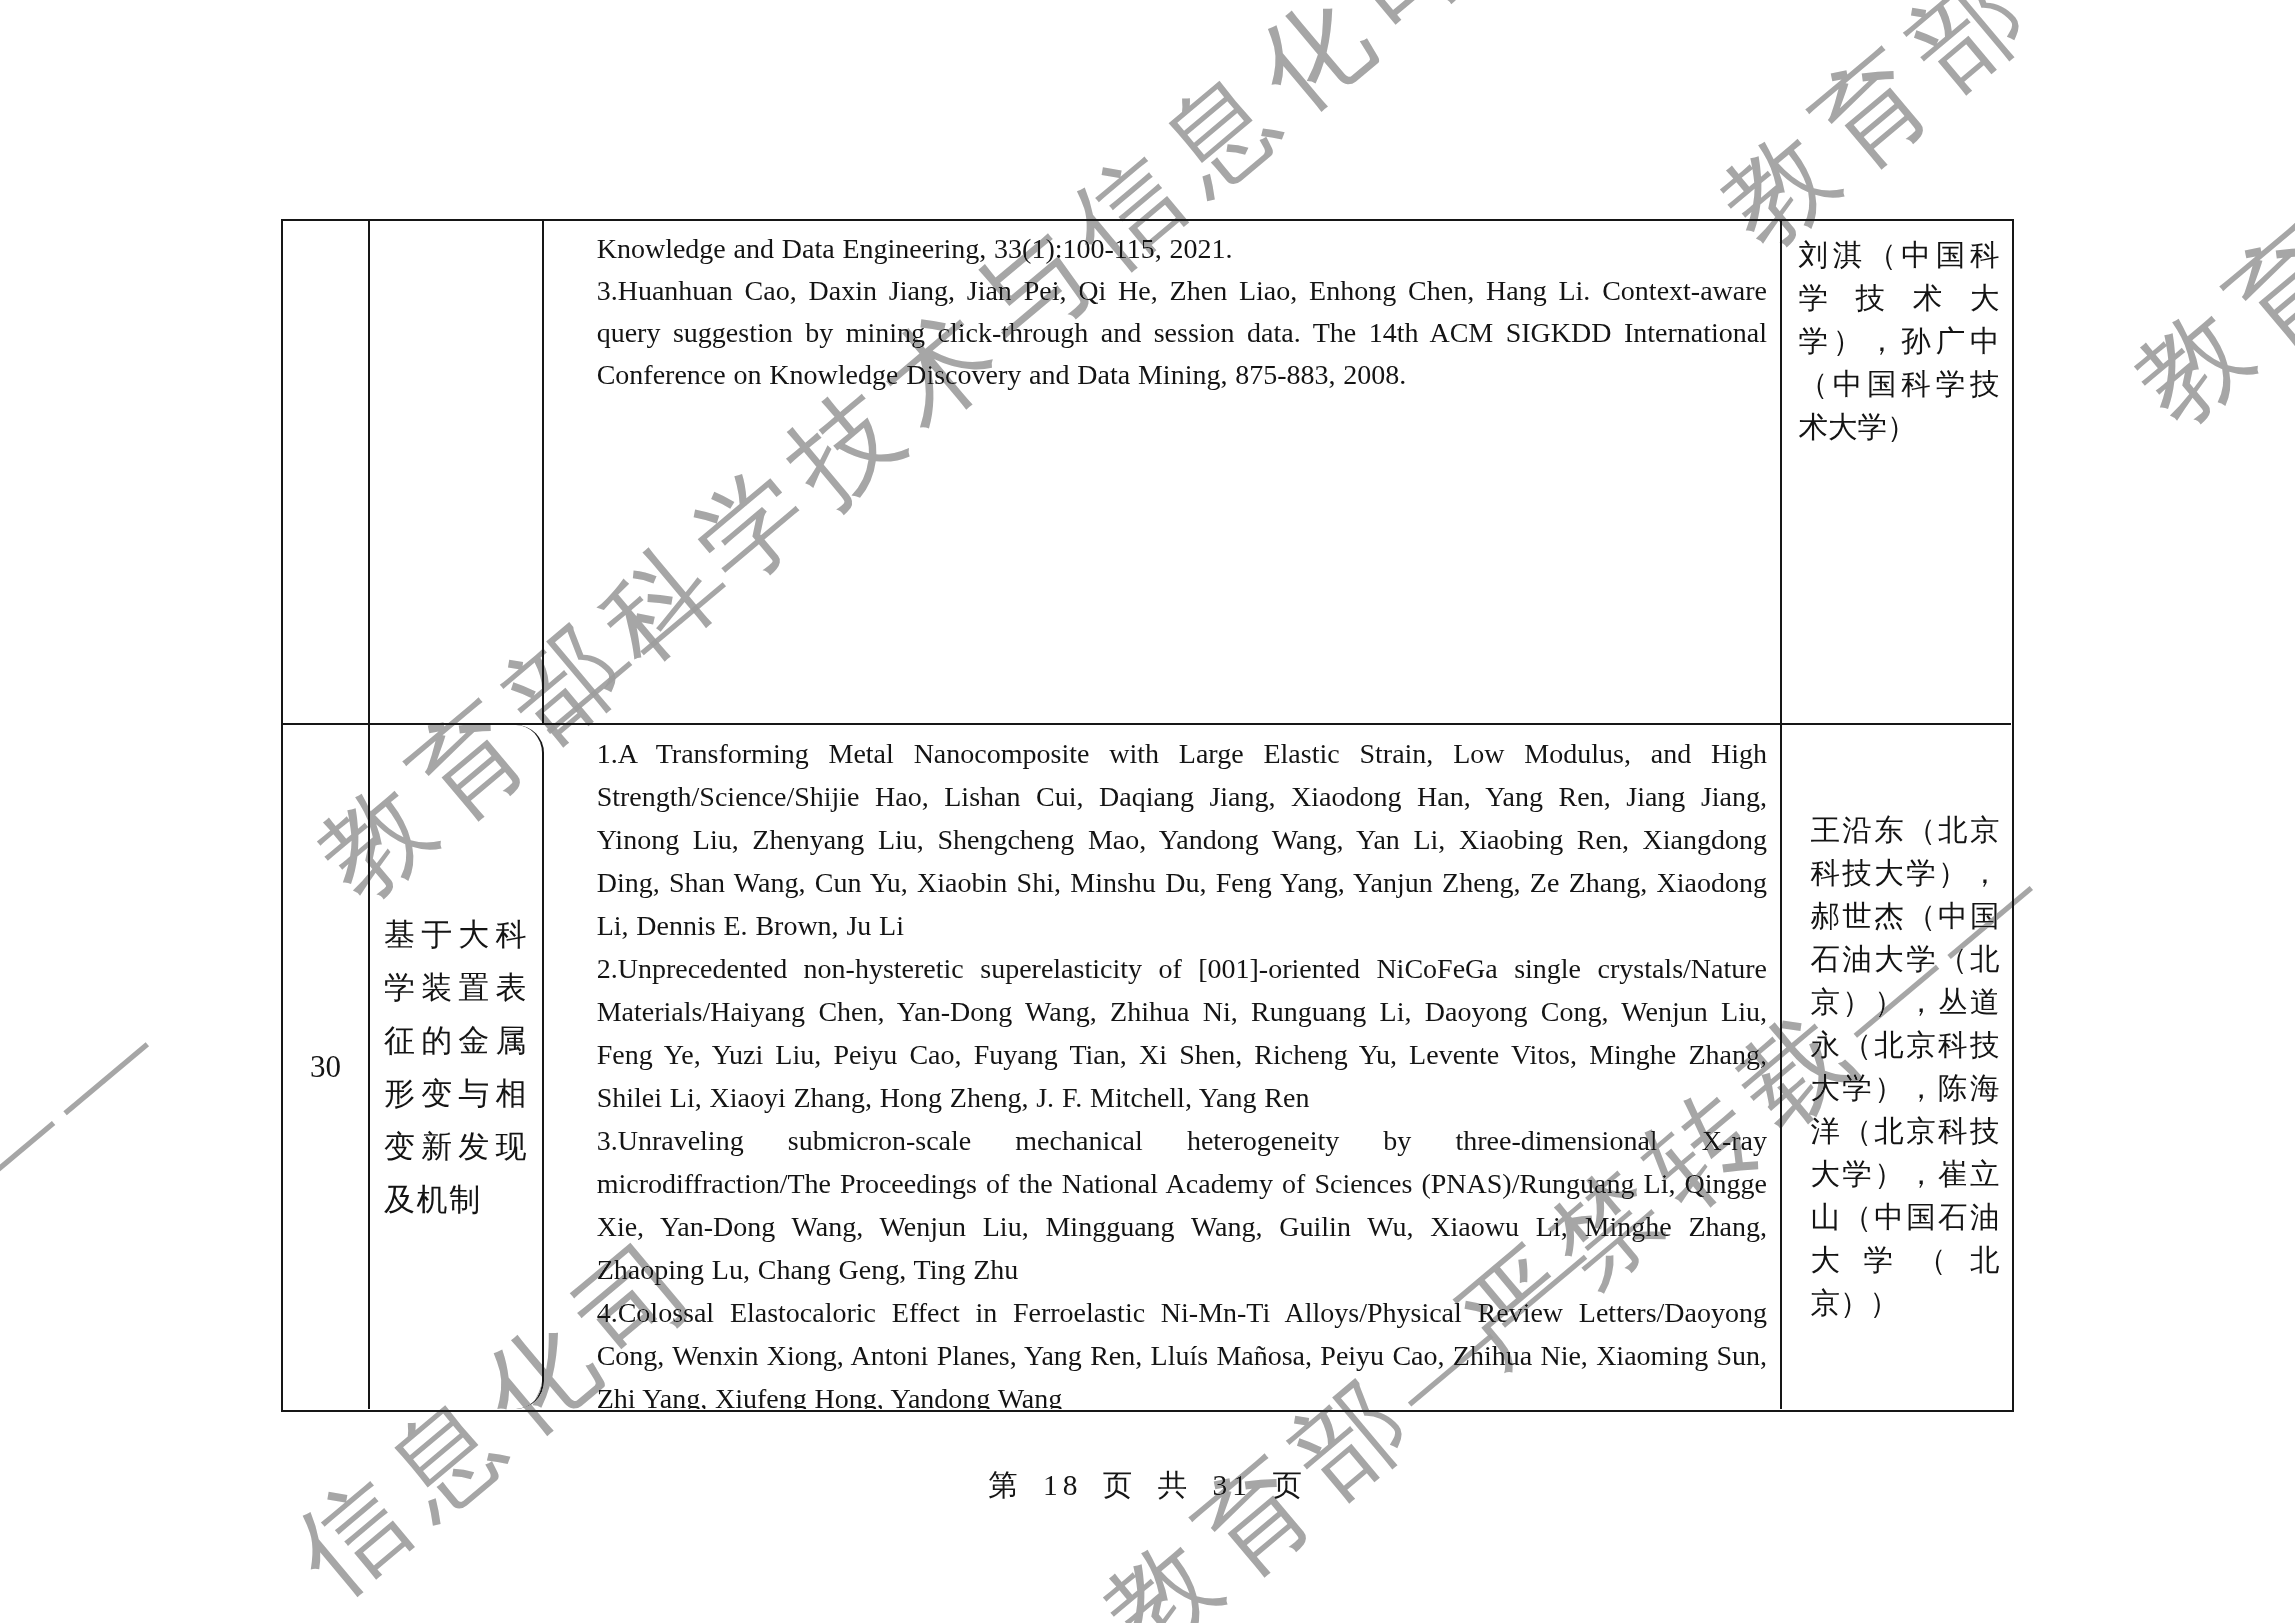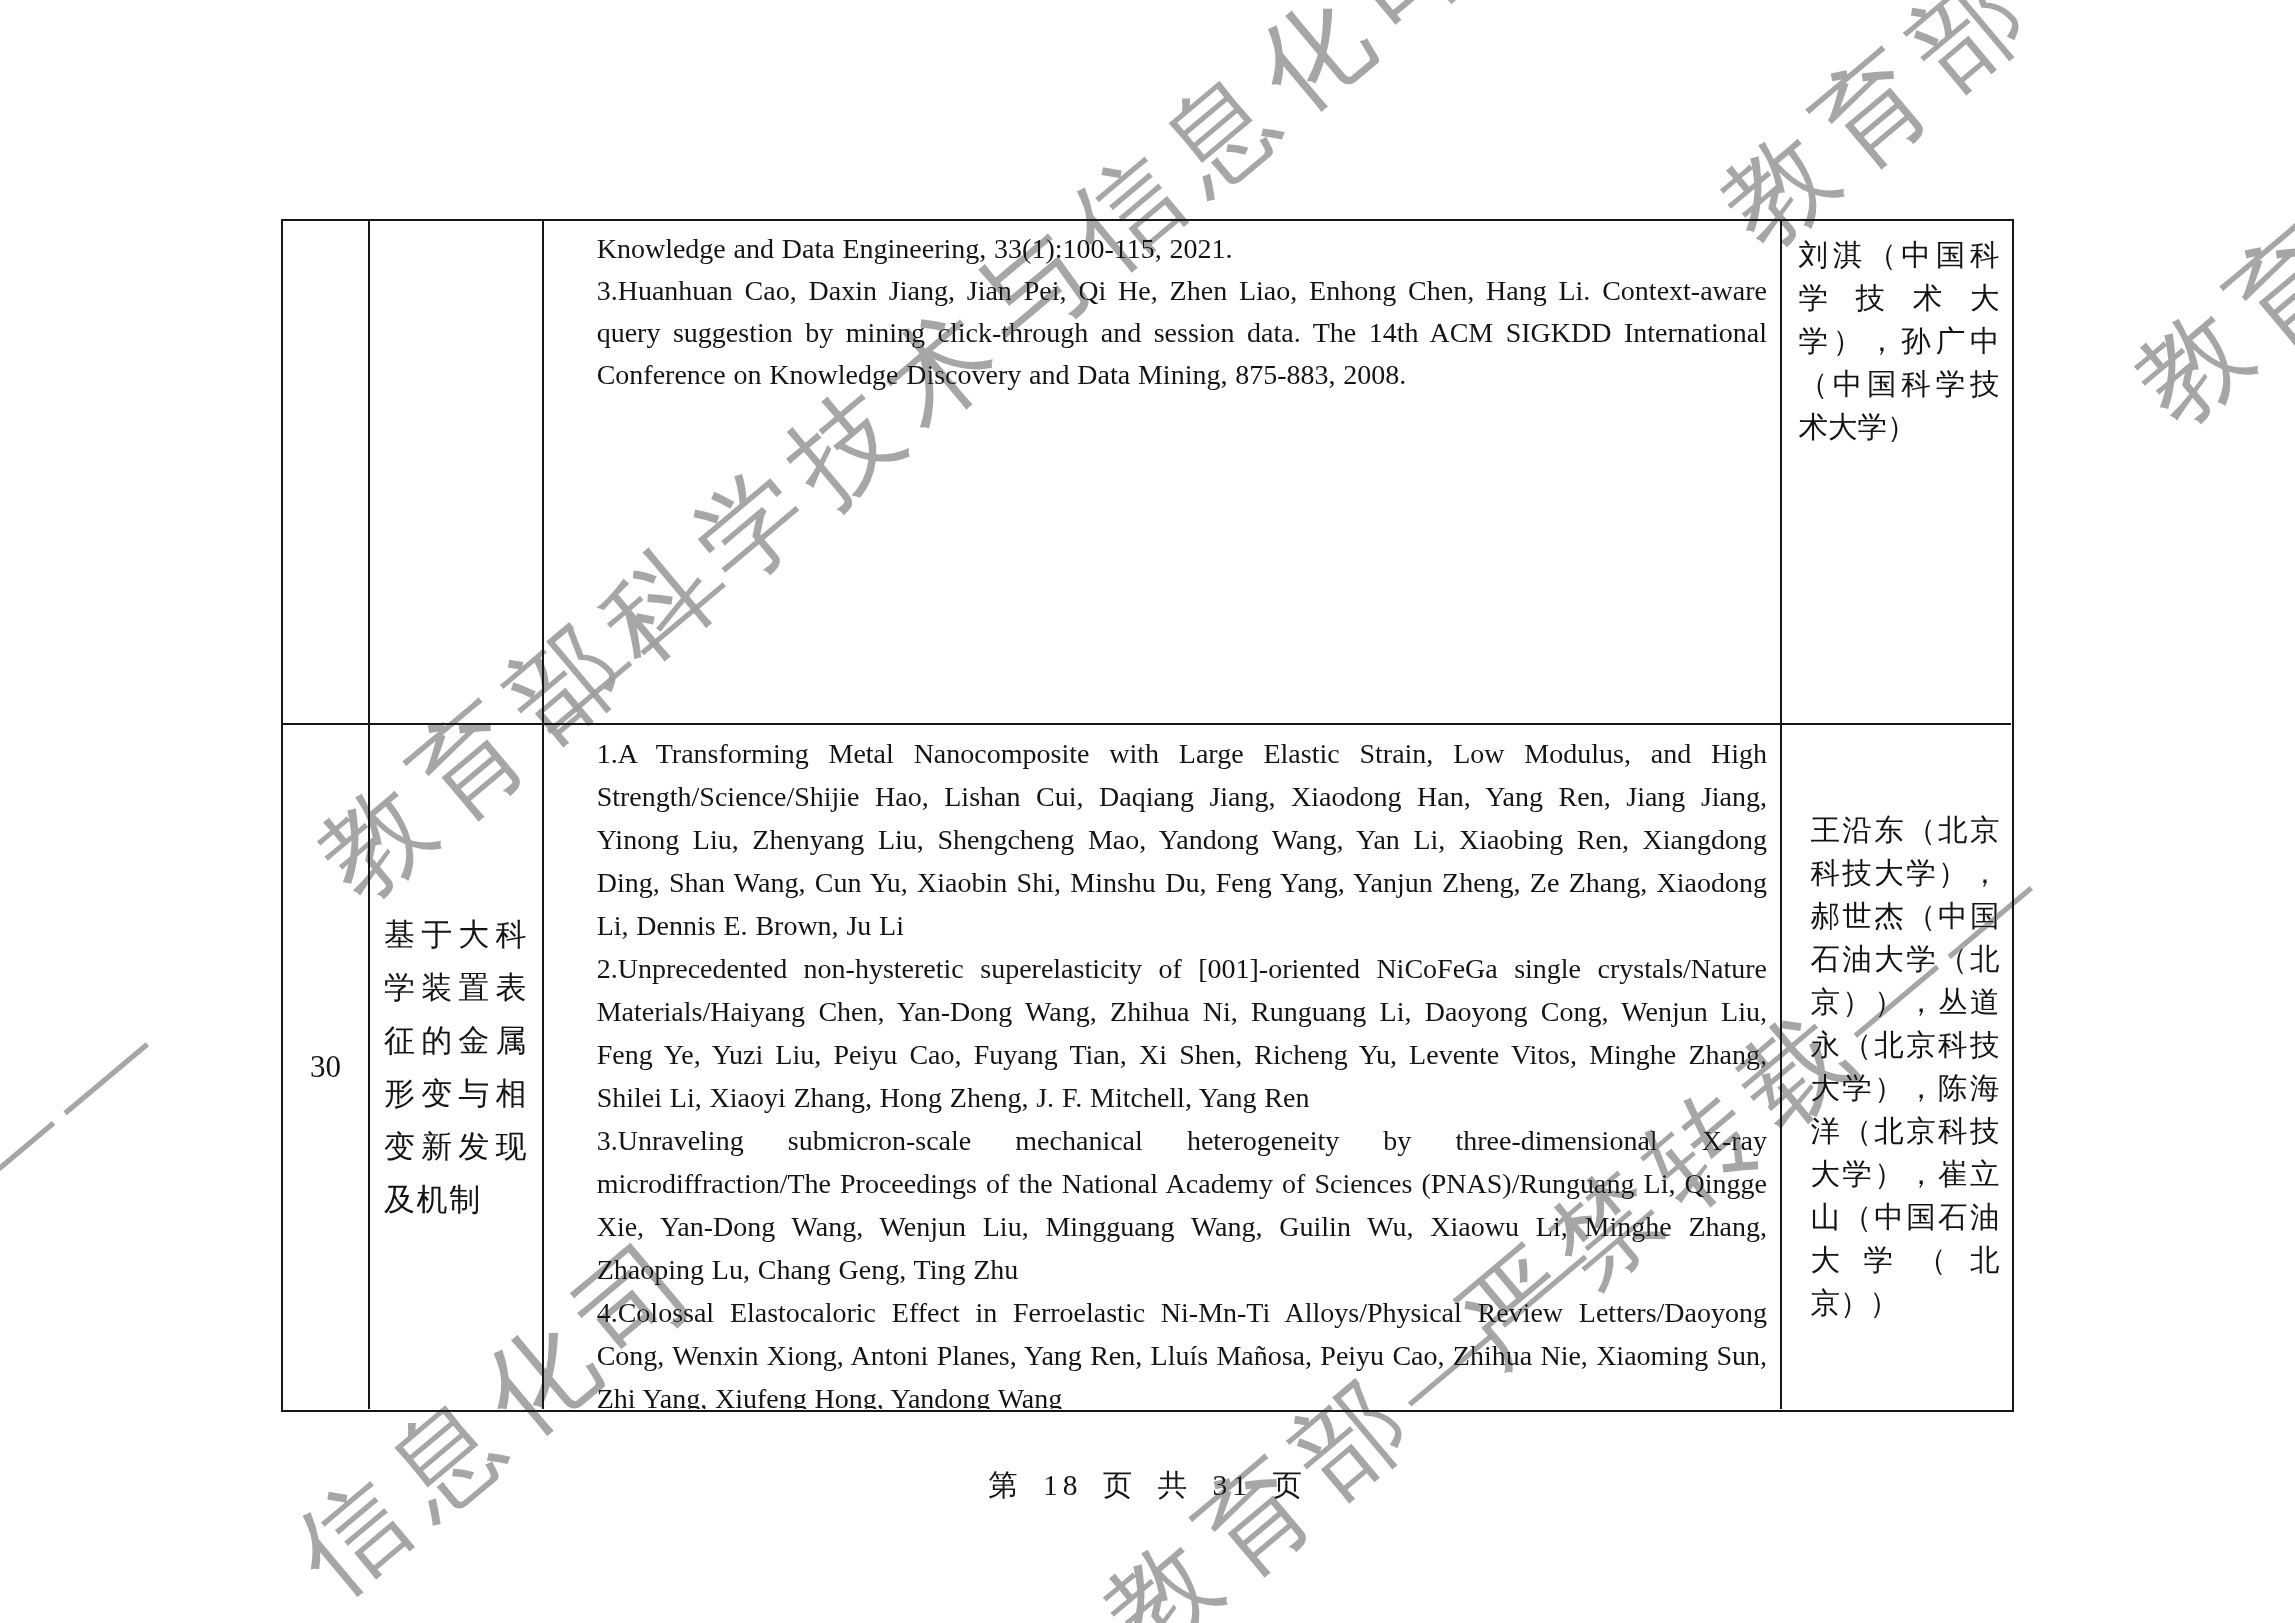--- a/index.html
+++ b/index.html
@@ -36,21 +36,21 @@
     font-size:29.5px; line-height:43px;
     text-align:justify; word-break:break-all;
   }
   .names-cell.centered { display:flex; align-items:center; padding-top:0; }
   .names-cell.centered .names-inner { width:100%;margin-left:12px; }
 
   .rownum-cell {
     display:flex; align-items:center; justify-content:center;
     font-size:31px;
   }
-  .title-cell { display:flex; align-items:center; }
+  .title-cell { display:flex; align-items:center;border-radius:28px; }
   .title-inner {
     width:100%; padding:0 14px;
     font-size:31px; line-height:53px;
     text-align:justify; word-break:break-all;
     letter-spacing:1.6px;
   }
 
   
   #footer {
     position:absolute; left:0; top:1466px; width:2295px;

